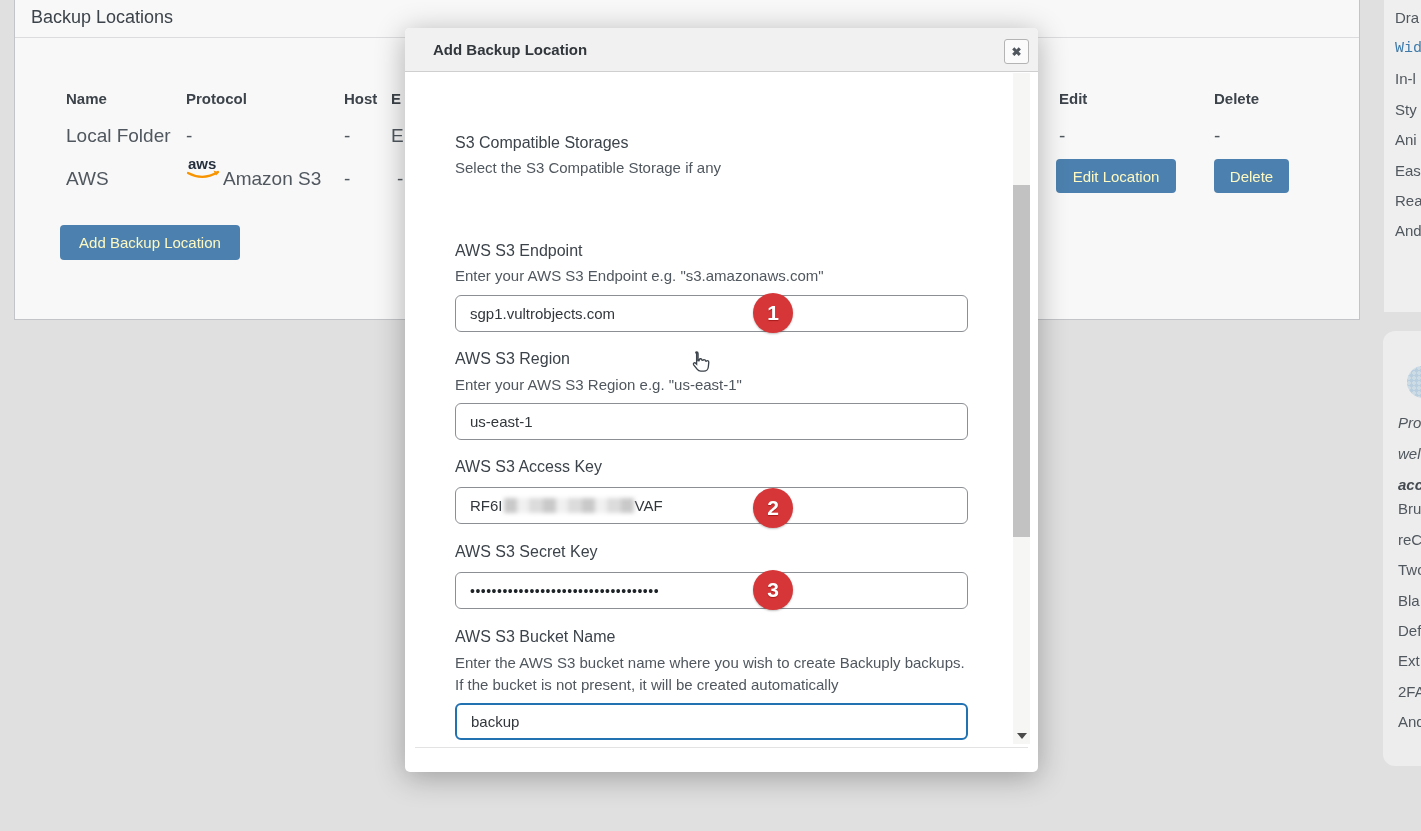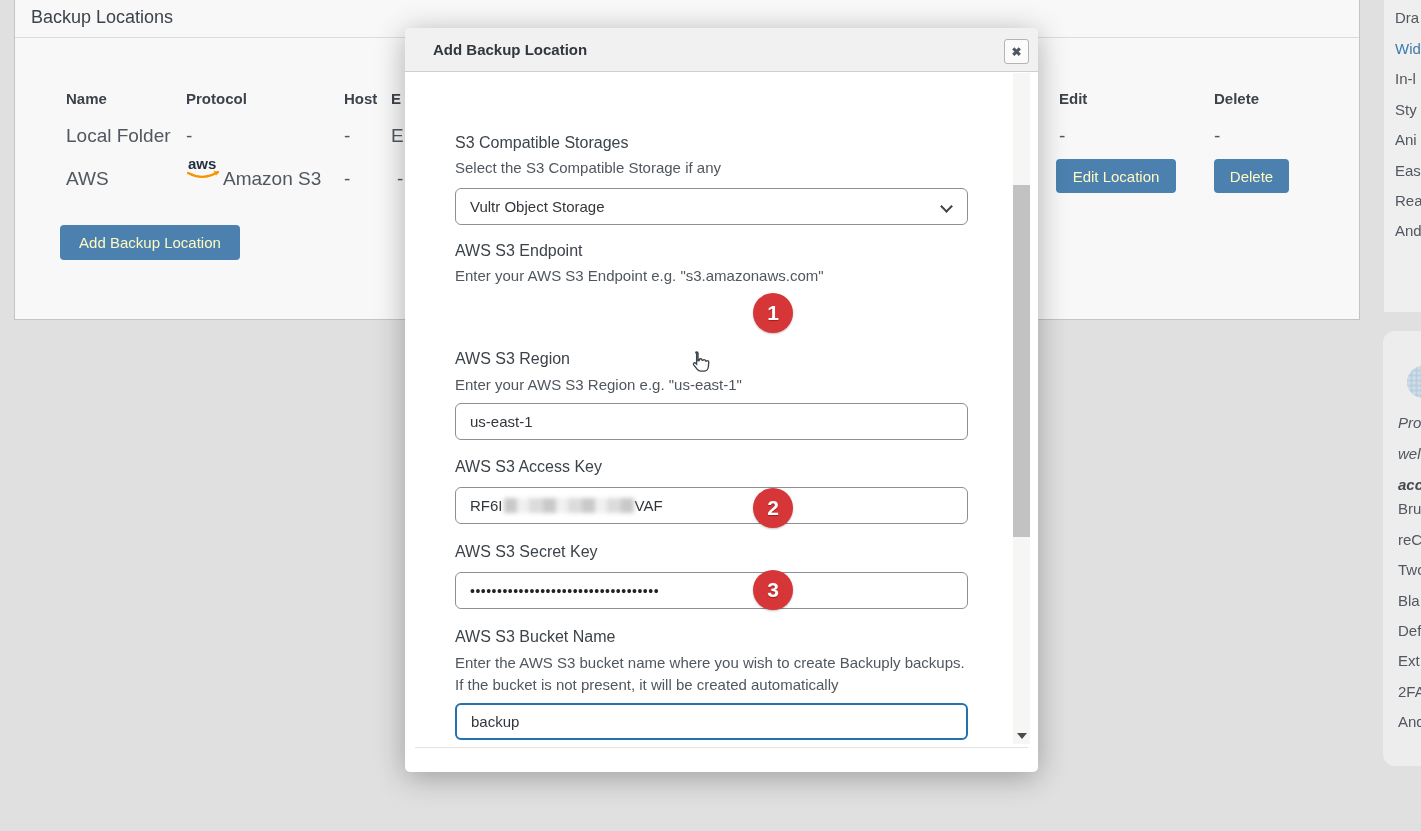--- a/index.html
+++ b/index.html
@@ -162,21 +162,21 @@
   <span class="td" style="left:329px; top:168px;">-</span>
   <span class="td" style="left:382px; top:168px;">-</span>
   <button class="btn" style="left:1041px; top:159px; width:120px; height:34px;">Edit Location</button>
   <button class="btn" style="left:1199px; top:159px; width:75px; height:34px;">Delete</button>
 
   <button class="btn" style="left:45px; top:225px; width:180px; height:35px;">Add Backup Location</button>
 </div>
 
 <div class="abs right-top-card">
   <span class="r-item" style="top:9px;">Dra</span>
-  <span class="r-item link" style="top:40px;">Wid</span>
+  <span class="r-item link" style="top:40px;font-family:Liberation Mono, monospace;">Wid</span>
   <span class="r-item" style="top:70px;">In-l</span>
   <span class="r-item" style="top:101px;">Sty</span>
   <span class="r-item" style="top:131px;">Ani</span>
   <span class="r-item" style="top:162px;">Eas</span>
   <span class="r-item" style="top:192px;">Rea</span>
   <span class="r-item" style="top:222px;">And</span>
 </div>
 
 <div class="abs right-bottom-card">
   <div class="promo-circle"></div>
@@ -195,27 +195,24 @@
 
 <div class="abs modal">
   <div class="modal-header">
     <span class="modal-title">Add Backup Location</span>
     <div class="modal-close">✖</div>
   </div>
 
 
   <span class="field-label" style="top:106px;">S3 Compatible Storages</span>
   <span class="field-desc" style="top:131px;">Select the S3 Compatible Storage if any</span>
-  <div class="select" style="top:160px;">
-    <span>Vultr Object Storage</span>
-    <i class="chev"></i>
-  </div>
 
   <span class="field-label" style="top:214px;">AWS S3 Endpoint</span>
   <span class="field-desc" style="top:239px;">Enter your AWS S3 Endpoint e.g. "s3.amazonaws.com"</span>
+  <input class="input" style="top: 267px;" value="sgp1.vultrobjects.com">
   <div class="badge" style="top:265px;">1</div>
 
   <span class="field-label" style="top:322px;">AWS S3 Region</span>
   <span class="cursor-icon">
     <svg width="23" height="26" viewBox="0 0 24 27">
       <path d="M9 2c.9 0 1.5.7 1.5 1.5v7.6l1 .1.3-1.1c.2-.7.9-1.1 1.6-1 .7.1 1.2.7 1.2 1.4l.9.2c.3-.5.9-.8 1.5-.7.7.1 1.2.7 1.3 1.3l.8.3c.3-.4.8-.6 1.3-.5.8.1 1.4.9 1.3 1.7l-.5 4.9c-.2 2.4-2.2 4.3-4.6 4.3h-3.3c-1.4 0-2.8-.7-3.6-1.8l-3.8-4.8c-.4-.6-.3-1.4.2-1.8.6-.5 1.4-.4 1.9.1l1 1V3.5C7.5 2.7 8.1 2 9 2z" fill="#ffffff" stroke="#3c434a" stroke-width="1.4"></path>
     </svg>
   </span>
   <span class="field-desc" style="top:348px;">Enter your AWS S3 Region e.g. "us-east-1"</span>
   <input class="input" style="top: 375px;" value="us-east-1">

